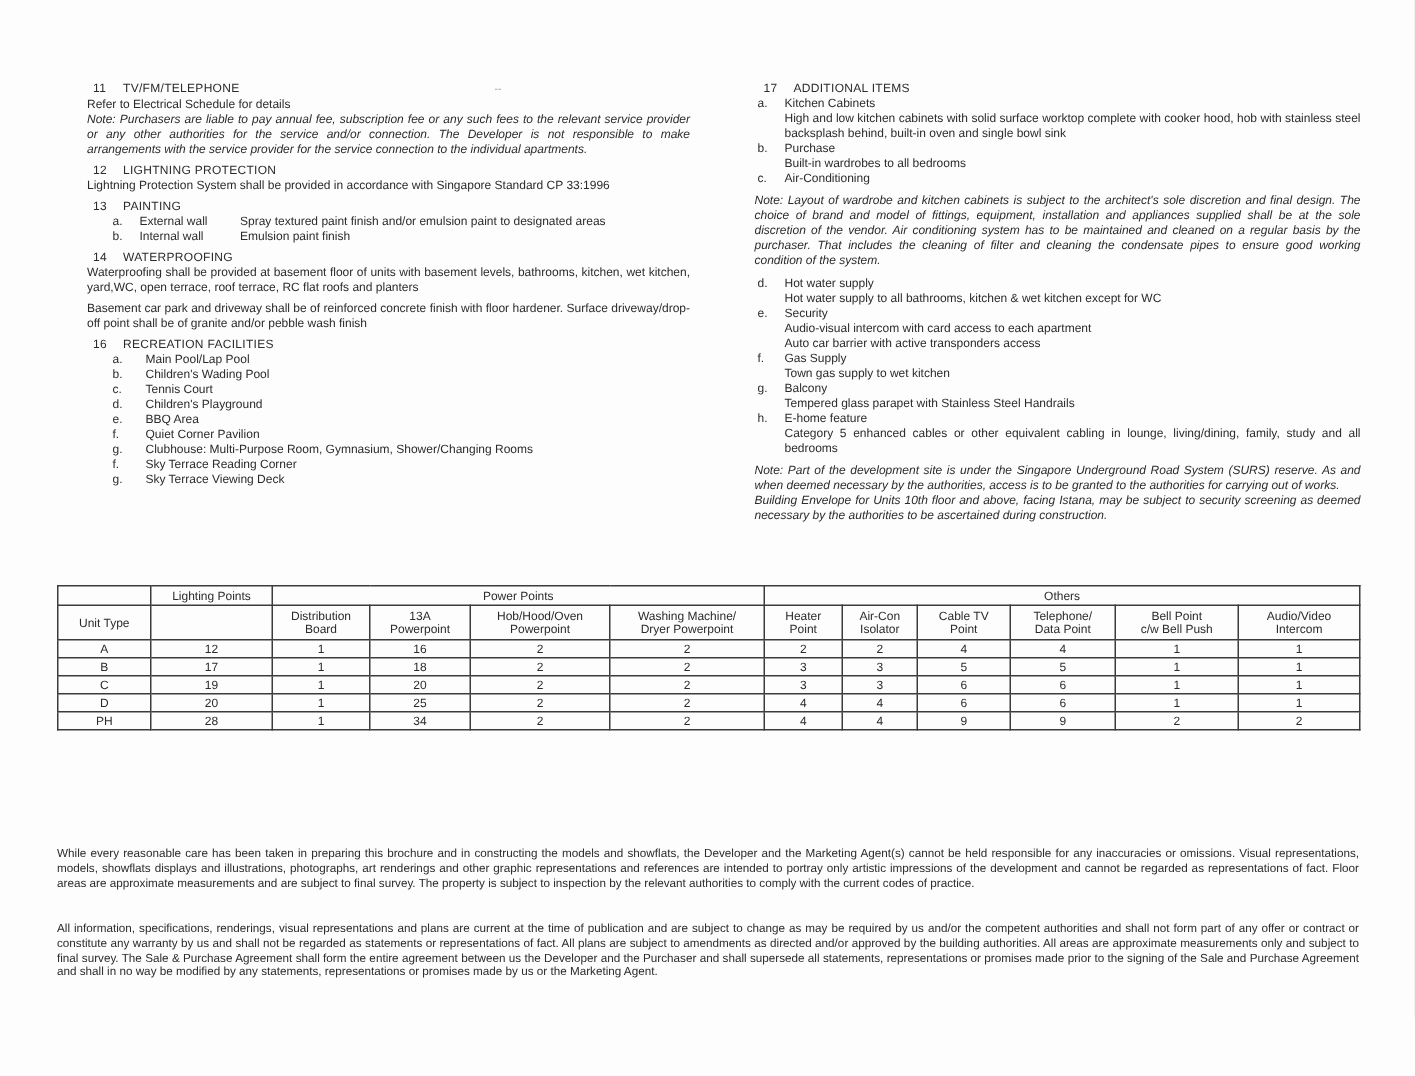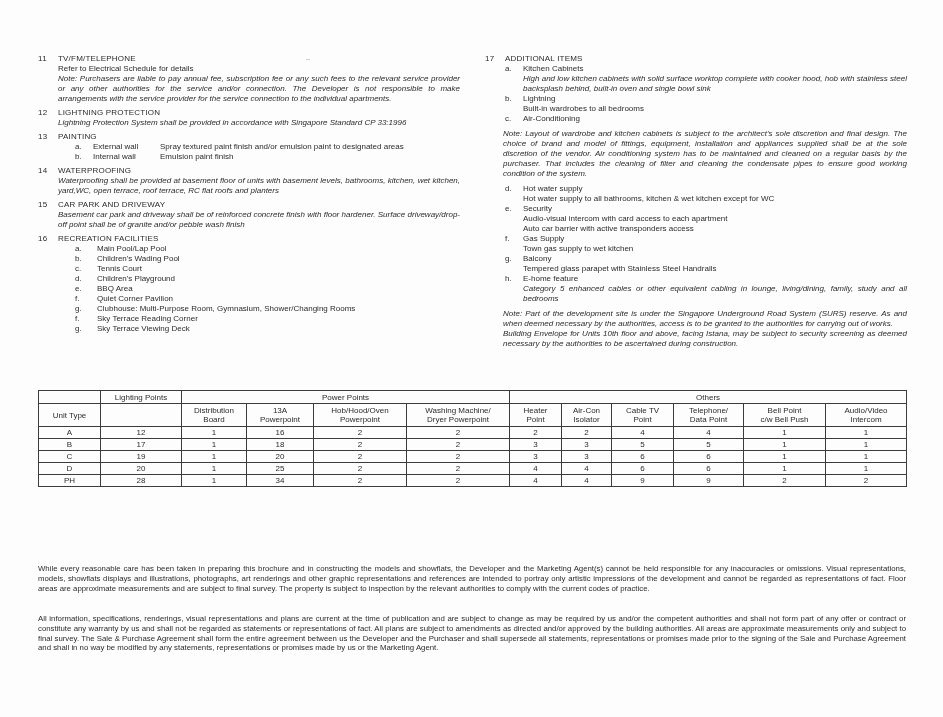--- a/index.html
+++ b/index.html
@@ -5,26 +5,26 @@
   html,body { margin:0; padding:0; background:#e8e8e8; }
   .page {
     position:relative; width:943px; height:717px; background:#fdfdfd;
     font-family:"Liberation Sans", sans-serif; color:#2b2b2b; overflow:hidden;
   }
   .col { position:absolute; top:54px; font-size:8px; line-height:10px; }
   .col.left  { left:38px;  width:422px; }
   .col.right { left:485px; width:422px; }
 
   .section { margin-bottom:4px; }
-  .sec-head { display:flex; align-items:baseline; }
+  .sec-head { display:flex; align-items:baseline;margin-left:24px; }
   .sec-num  { width:20px; flex:0 0 20px; letter-spacing:0.3px; }
   .sec-title{ letter-spacing:0.2px; }
   .stray-dash { margin-left:170px; color:#9a9a9a; font-size:7px; }
   .sec-body { margin-left:20px; }
-  .just { text-align:justify;font-style:italic; }
+  .just { text-align:justify; }
   .italic { font-style:italic; }
   .pre { white-space:pre-line; }
 
   .ab-item { display:grid; grid-template-columns:18px 67px 1fr; margin-left:17px; }
   .rec-item { display:grid; grid-template-columns:22px 1fr; margin-left:17px; }
   .add-item { display:grid; grid-template-columns:18px 1fr; }
   .note { margin-top:5px; margin-bottom:5px; }
 
   table.spec { position:absolute; left:38px; top:390px; width:868px;
     border-collapse:collapse; table-layout:fixed; font-size:8px; line-height:9px; }
@@ -91,24 +91,20 @@
       <div class="sec-head">
         <span class="sec-num">14</span>
         <span class="sec-title">WATERPROOFING</span>
       </div>
       <div class="sec-body">
         <div class="just">Waterproofing shall be provided at basement floor of units with basement levels, bathrooms, kitchen, wet kitchen, yard,WC, open terrace, roof terrace, RC flat roofs and planters</div>
       </div>
     </div>
 
     <div class="section">
-      <div class="sec-head">
-        <span class="sec-num">15</span>
-        <span class="sec-title">CAR PARK AND DRIVEWAY</span>
-      </div>
       <div class="sec-body">
         <div class="just">Basement car park and driveway shall be of reinforced concrete finish with floor hardener. Surface driveway/drop-off point shall be of granite and/or pebble wash finish</div>
       </div>
     </div>
 
     <div class="section">
       <div class="sec-head">
         <span class="sec-num">16</span>
         <span class="sec-title">RECREATION FACILITIES</span>
       </div>
@@ -159,21 +155,21 @@
         <span class="sec-num">17</span>
         <span class="sec-title">ADDITIONAL ITEMS</span>
       </div>
       <div class="sec-body">
         <div class="add-item">
           <span>a.</span>
           <span><span>Kitchen Cabinets</span><span class="just" style="display:block">High and low kitchen cabinets with solid surface worktop complete with cooker hood, hob with stainless steel backsplash behind, built-in oven and single bowl sink</span></span>
         </div>
         <div class="add-item">
           <span>b.</span>
-          <span><span>Lightning</span><span style="display:block">Built-in wardrobes to all bedrooms</span></span>
+          <span><span>Purchase</span><span style="display:block">Built-in wardrobes to all bedrooms</span></span>
         </div>
         <div class="add-item">
           <span>c.</span>
           <span><span>Air-Conditioning</span></span>
         </div>
 
         <div class="note italic just" style="margin-left:-2px">Note: Layout of wardrobe and kitchen cabinets is subject to the architect's sole discretion and final design. The choice of brand and model of fittings, equipment, installation and appliances supplied shall be at the sole discretion of the vendor. Air conditioning system has to be maintained and cleaned on a regular basis by the purchaser. That includes the cleaning of filter and cleaning the condensate pipes to ensure good working condition of the system.</div>
 
         <div class="add-item">
           <span>d.</span>

